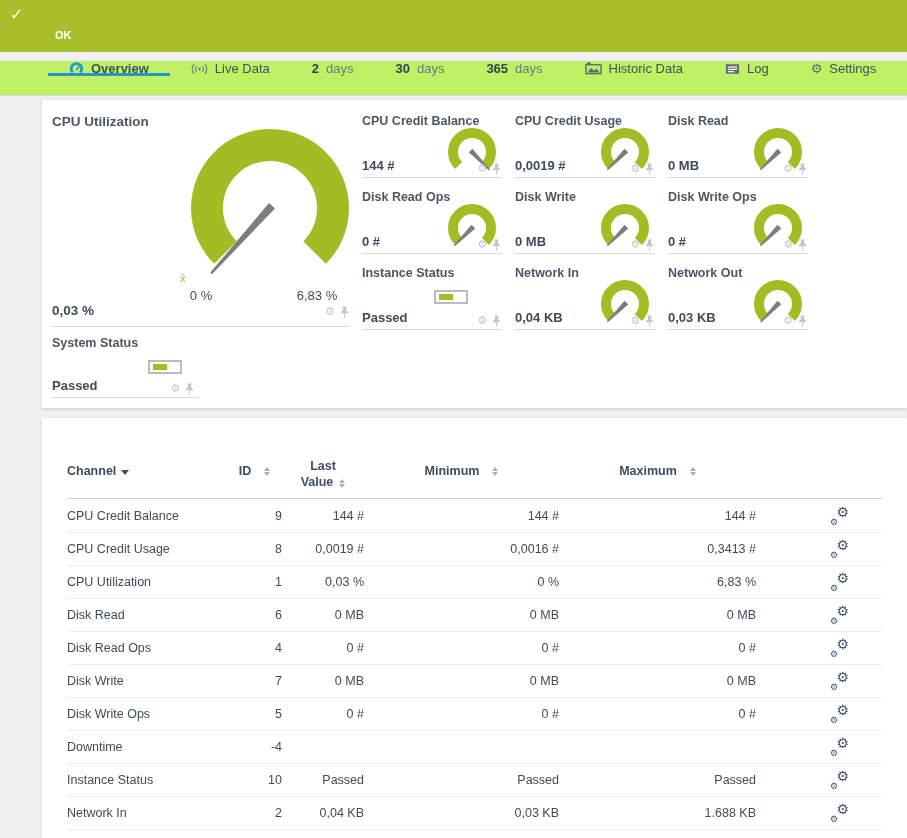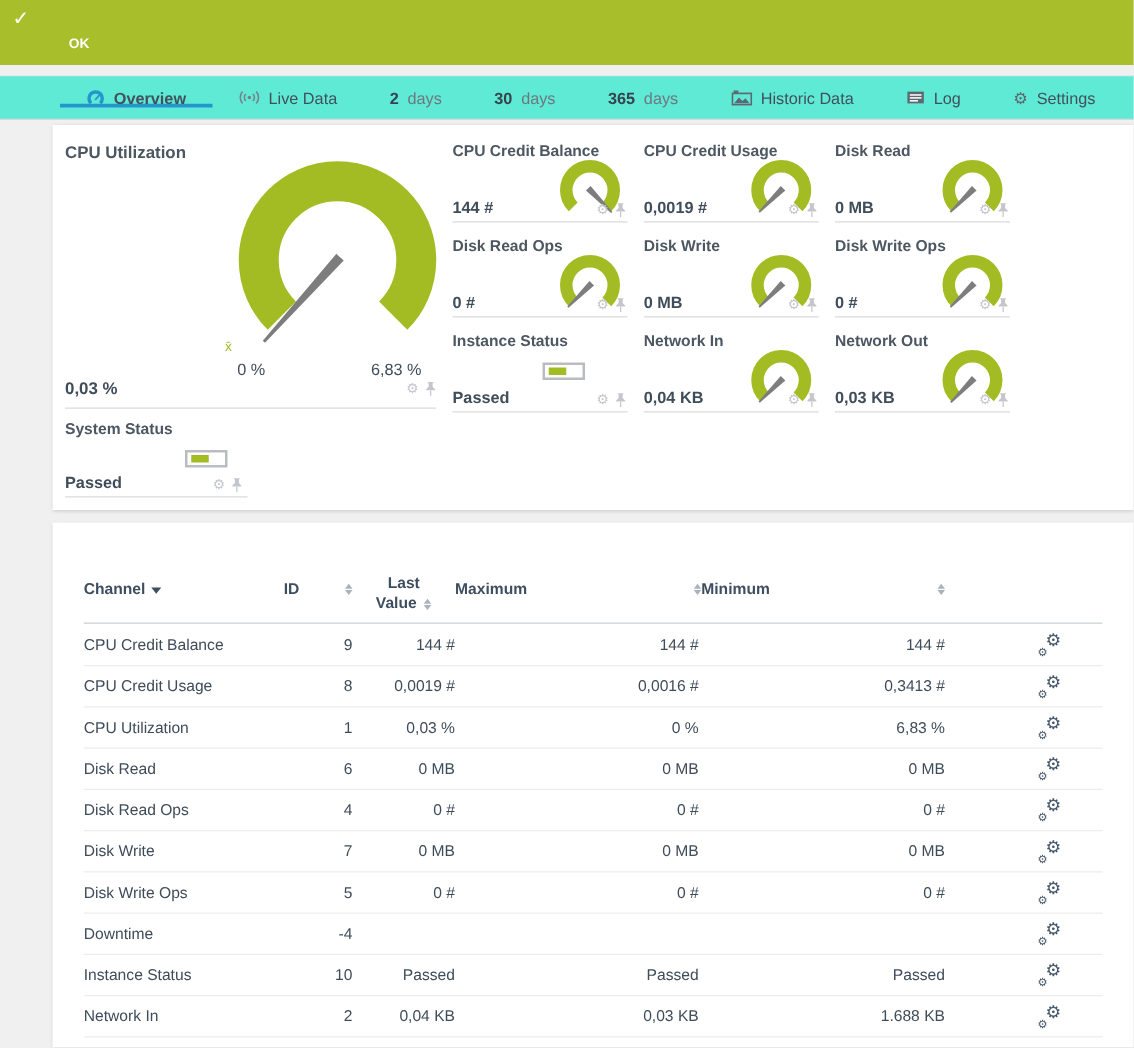--- a/index.html
+++ b/index.html
@@ -15,22 +15,22 @@
   .topbar{height:52px;background:var(--brand);color:#fff;position:relative}
   .chk{position:absolute;left:10px;top:5px;font-size:16px;font-weight:bold}
   .title-line{position:absolute;left:33px;top:5px;display:flex;align-items:center}
   .kind{font-style:italic;font-size:15px}
   .name{font-weight:bold;font-size:17px;margin-left:7px}
   .flag{font-size:10px;margin-left:3px;align-self:flex-start;margin-top:-2px}
   .stars{font-size:13px;letter-spacing:2px;margin-left:14px;cursor:pointer}
   .status-ok{position:absolute;left:55px;top:29px;font-size:11px;font-weight:bold}
 
   
-  .tabbar{margin-top:8px;height:36px;background:#5eead4;border-top:1px solid #e6e6e6;
-          border-bottom:1px solid #d9d9d9;display:flex;align-items:center;padding-left:48px}
+  .tabbar{margin-top:8px;height:36px;background:#bef264;border-top:1px solid #e6e6e6;
+          border-bottom:1px solid #d9d9d9;display:flex;align-items:flex-start;padding-left:48px}
   .tab{display:flex;align-items:center;gap:7px;padding:0 21px;font-size:13px;color:#42505e;cursor:pointer}
   .tab.active{font-weight:bold;box-shadow:inset 0 -3px 0 var(--blue)}
   .tab .num{font-weight:bold;color:#36424e}
   .tab .unit{color:#6e7780}
   .tico{display:inline-flex;align-items:center}
   .gearglyph{font-size:13px;color:#5d6872;line-height:1}
 
   
   .panel{width:865px;background:#fff;box-shadow:0 1px 3px rgba(0,0,0,.16);margin-left:42px;position:relative}
   .panel-gauges{height:308px;margin-top:4px}
@@ -75,21 +75,21 @@
   
   .thead{position:absolute;left:25px;right:25px;top:40px;height:41px;display:flex;
          font-size:12.5px;font-weight:bold;color:#3e4e60;border-bottom:1px solid #ccd0d4}
   .th{padding-top:6px;cursor:pointer}
   .c-name{width:160px;text-align:left}
   .c-id{width:55px;text-align:right}
   .c-last{width:82px;text-align:right}
   .c-min{width:195px;text-align:right}
   .c-max{width:197px;text-align:right}
   .c-set{flex:1;display:flex;justify-content:flex-end;padding-right:33px;align-items:center}
-  .th.c-id,.th.c-min,.th.c-max{display:flex;justify-content:space-between;gap:13px;align-items:flex-start}
+  .th.c-id,.th.c-min,.th.c-max{display:flex;justify-content:center;gap:13px;align-items:flex-start}
   .th-last{width:82px;display:flex;flex-direction:column;align-items:center;padding-top:0;line-height:16px}
   .th-last .l2{display:flex;gap:6px;align-items:center}
   .sort{display:inline-flex;flex-direction:column;gap:1px;margin-top:3px;cursor:pointer}
   .sort i{display:block;width:0;height:0;border-left:3.5px solid transparent;border-right:3.5px solid transparent}
   .sort .up{border-bottom:4px solid #aab1b8}
   .sort .dn{border-top:4px solid #aab1b8}
   .caret-down{display:inline-block;width:0;height:0;border-left:4px solid transparent;
               border-right:4px solid transparent;border-top:5px solid #3e4e60;margin:6px 0 0 5px}
   .rows{position:absolute;left:25px;right:25px;top:82px}
   .trow{display:flex;height:33px;align-items:center;border-bottom:1px solid #ebedef;
@@ -391,34 +391,34 @@
       <div class="th th-last">
         <span>Last</span>
         <span class="l2">
             <span>Value</span>
           <span class="sort">
               <i class="up"></i>
               <i class="dn"></i>
             </span>
           </span>
       </div>
+      <div class="th c-min">
+        <span>Minimum</span>
+        <span class="sort">
+            <i class="up"></i>
+            <i class="dn"></i>
+          </span>
+      </div>
       <div class="th c-max">
         <span>Maximum</span>
         <span class="sort">
             <i class="up"></i>
             <i class="dn"></i>
           </span>
       </div>
-      <div class="th c-min">
-        <span>Minimum</span>
-        <span class="sort">
-            <i class="up"></i>
-            <i class="dn"></i>
-          </span>
-      </div>
       <div class="th c-set"></div>
     </div>
     <div class="rows">
   <div class="trow">
     <div class="c-name">CPU Credit Balance</div>
     <div class="c-id">9</div>
     <div class="c-last">144 #</div>
     <div class="c-min">144 #</div>
     <div class="c-max">144 #</div>
     <div class="c-set">

